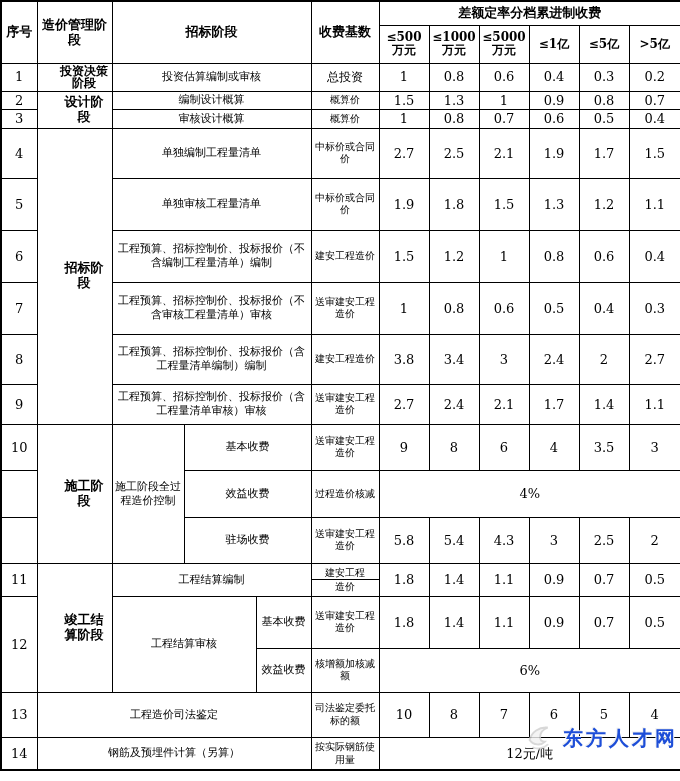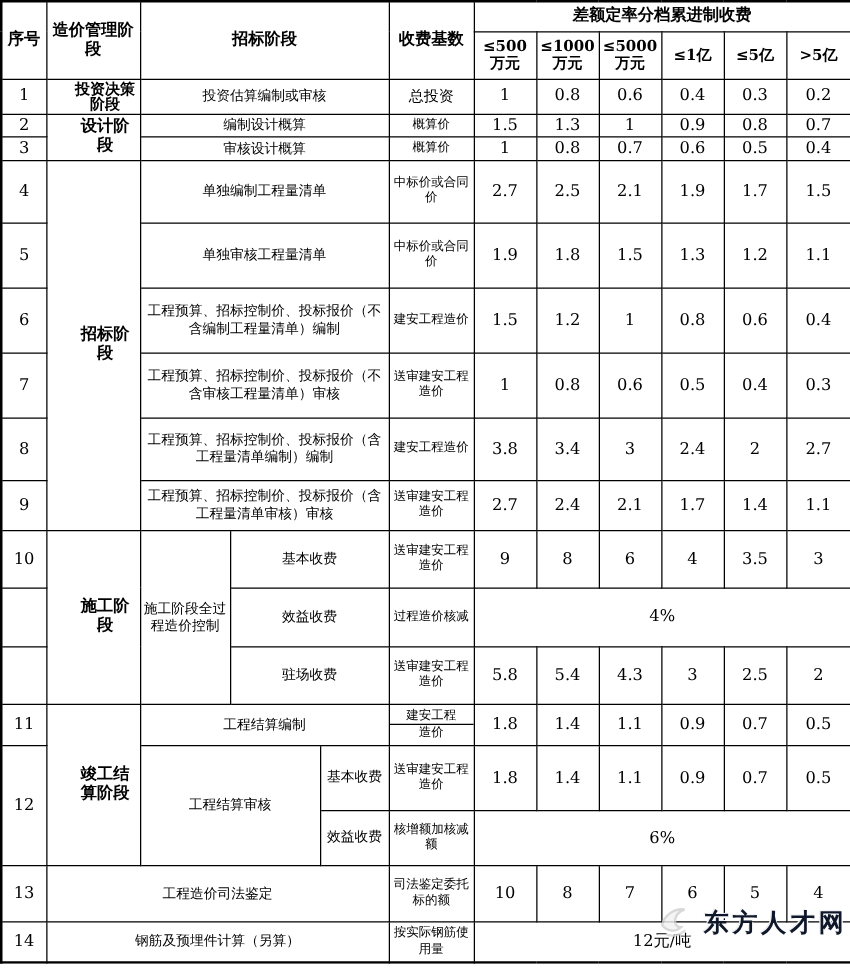--- a/index.html
+++ b/index.html
@@ -36,21 +36,21 @@
   td.merged{font-size:13px;}
   td.tight{line-height:1.05;font-size:12px;}
 
   .split-base{padding:0;}
   .split-base .half{line-height:1.3;}
   .split-base .half.top{border-bottom:1px solid #000;}
 
   .watermark{
     position:absolute;right:2px;bottom:14px;
     display:flex;align-items:center;gap:3px;
-    color:#0f172a;font-size:20px;font-weight:bold;letter-spacing:3px;
+    color:#1d4ed8;font-size:20px;font-weight:bold;letter-spacing:3px;
     text-shadow:1px 1px 0 #ffffff,-1px -1px 0 #eeeeee;
     pointer-events:none;
   }
   .watermark svg{opacity:.8;}
 </style>
 </head>
 <body>
 
 <div class="sheet">
 

